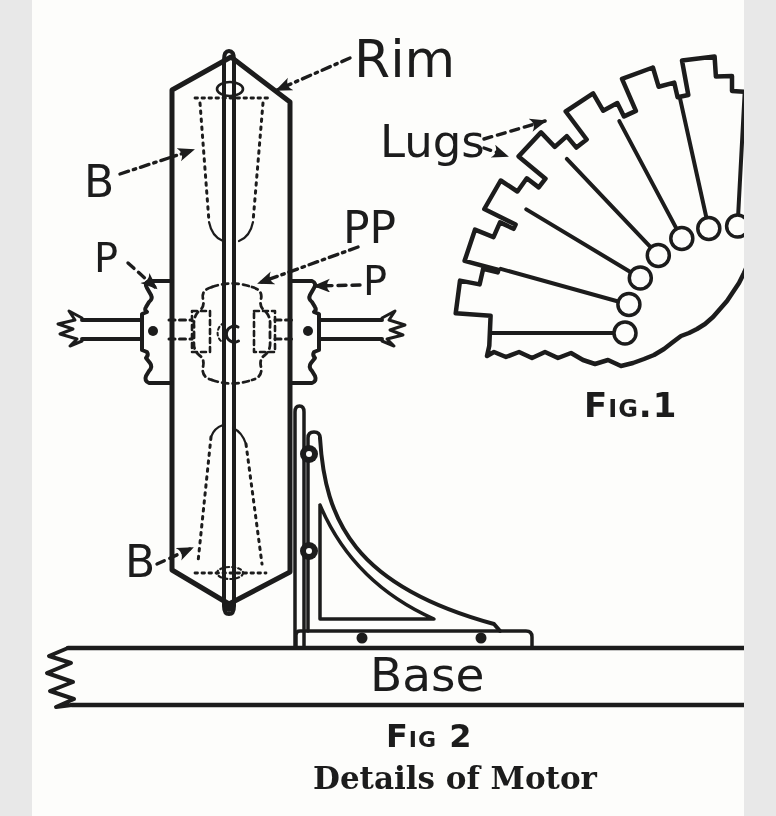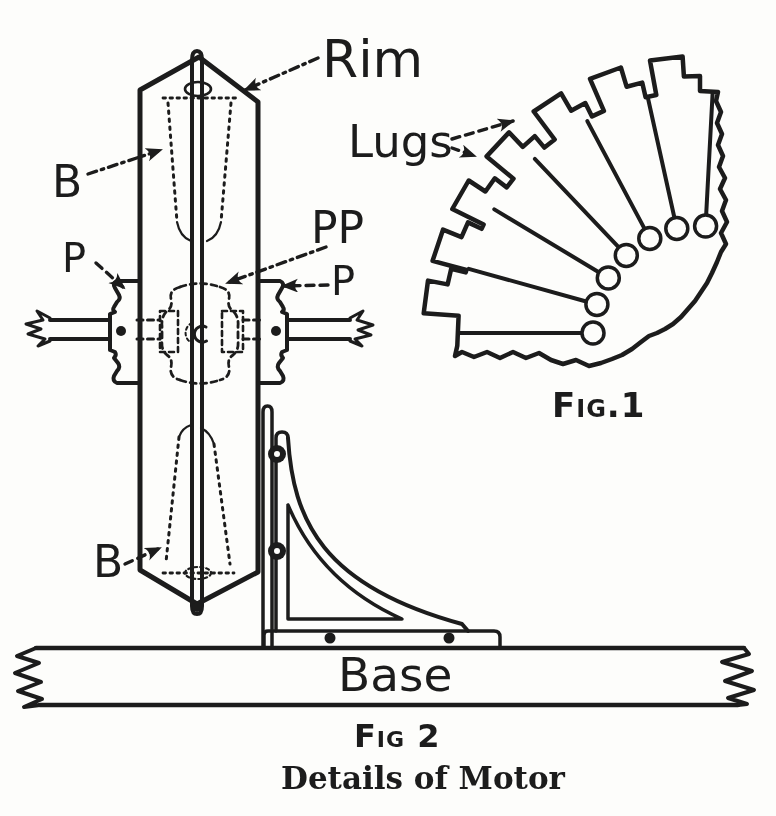--- a/index.html
+++ b/index.html
@@ -1,17 +1,17 @@
 <!DOCTYPE html>
 <html><head>
 <meta charset="utf-8">
 <style>
   html,body { margin:0; padding:0; background:#e8e8e8; }
   .stage {
-    position:relative; width:776px; height:816px; margin:0 auto;
+    position:relative; width:712px; height:816px; margin:0 auto;
     background:#fdfdfb; overflow:hidden;
   }
   svg { display:block; }
   svg text {
     font-family:"DejaVu Sans", "Liberation Sans", sans-serif;
     fill:#1c1c1c;
   }
   .figcap { font-variant:small-caps; font-weight:700; letter-spacing:1px; }
   .serif  { font-family:"DejaVu Serif", "Liberation Serif", serif; font-weight:700; }
 </style>

